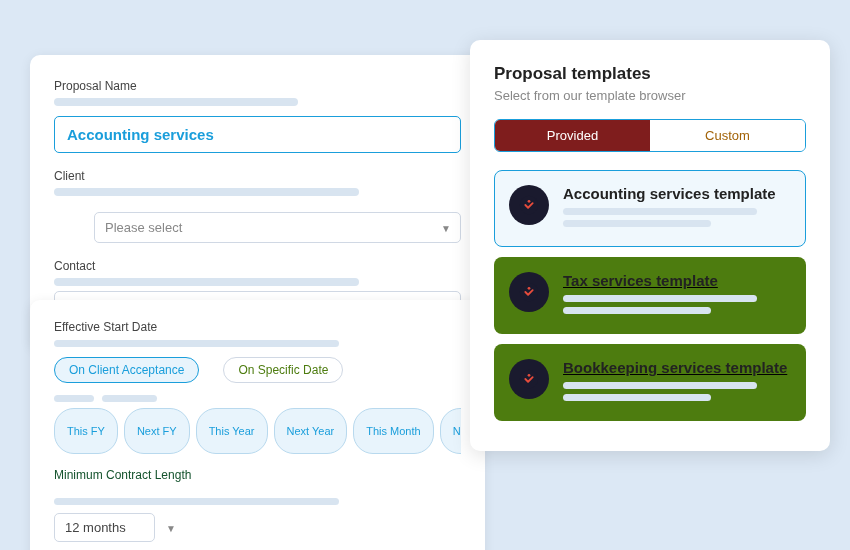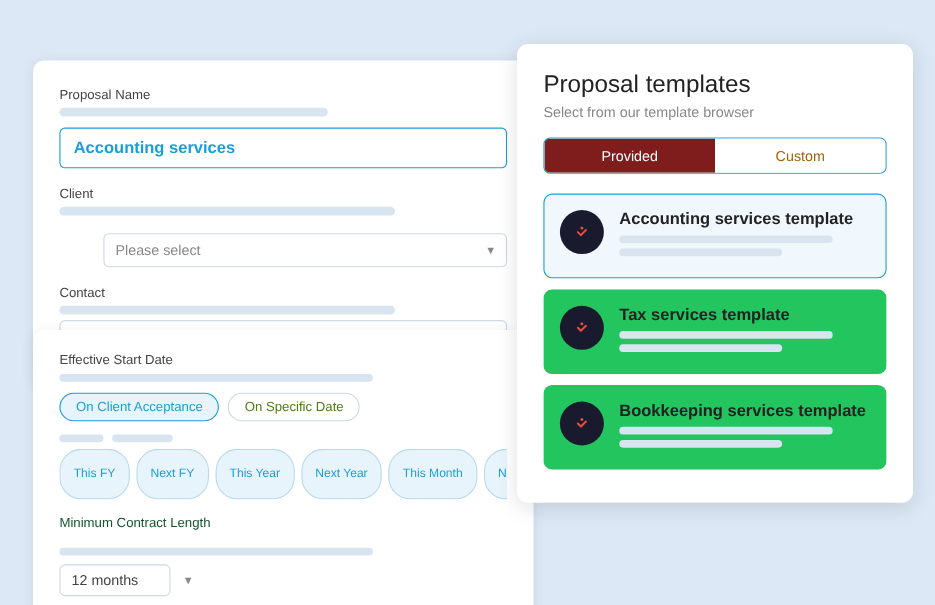--- a/index.html
+++ b/index.html
@@ -122,21 +122,21 @@
 
     .skeleton-line {
       height: 7px;
       background: #d8e4f0;
       border-radius: 4px;
       margin-bottom: 10px;
     }
 
     .toggle-group {
       display: flex;
-      gap: 8px;
+      gap: 24px;
       margin-bottom: 12px;
       margin-top: 4px;
     }
 
     .toggle-btn {
       padding: 5px 14px;
       border-radius: 20px;
       font-size: 12px;
       cursor: pointer;
       border: 1.5px solid #1a9edb;
@@ -216,22 +216,22 @@
       right: 20px;
       top: 40px;
       width: 360px;
       background: #fff;
       border-radius: 10px;
       padding: 24px 24px 20px 24px;
       box-shadow: 0 4px 20px rgba(0,0,0,0.12);
     }
 
     .right-card-title {
-      font-size: 22px;
-      font-weight: 400;
+      font-size: 17px;
+      font-weight: 700;
       color: #222;
       margin-bottom: 4px;
     }
 
     .right-card-subtitle {
       font-size: 13px;
       color: #888;
       margin-bottom: 16px;
     }
 
@@ -270,21 +270,22 @@
       border-radius: 8px;
       margin-bottom: 10px;
       border: 1.5px solid transparent;
       cursor: pointer;
     }
     .template-item.selected {
       border-color: #1a9edb;
       background: #f0f8fd;
     }
     .template-item.unselected {
-      background: #22c55e;
+      background: #4d7c0f;
+      text-decoration: underline;
     }
 
     .template-icon {
       width: 40px;
       height: 40px;
       border-radius: 50%;
       background: #1a1a2e;
       flex-shrink: 0;
       display: flex;
       align-items: center;

